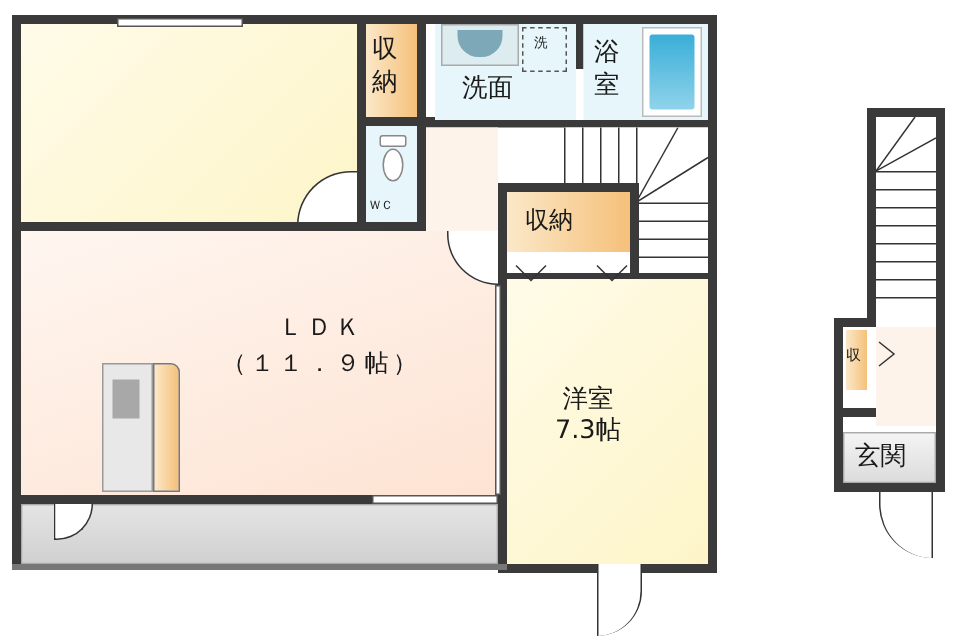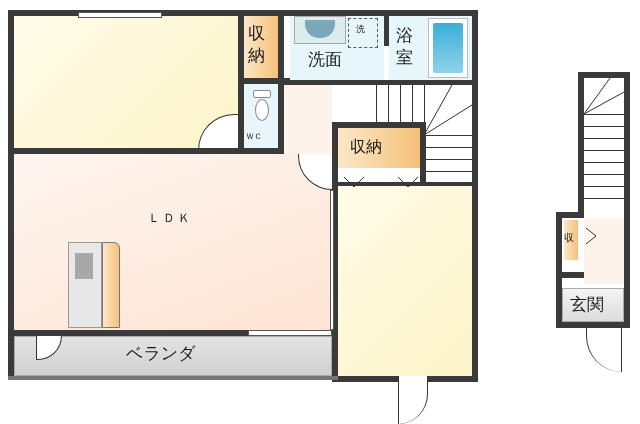--- a/index.html
+++ b/index.html
@@ -90,40 +90,44 @@
   <div class="wall" style="left:412px;top:112px;width:6px;height:64px;"></div>
   <div class="abs storage" style="left:330px;top:118px;width:82px;height:40px;"></div>
   <div class="lbl" style="left:342px;top:128px;font-size:16px;">収納</div>
   <div class="wall" style="left:330px;top:172px;width:140px;height:4px;"></div>
 
   <div class="abs room-west" style="left:330px;top:176px;width:134px;height:190px;"></div>
   <svg class="abs" style="left:334px;top:165px;" width="80" height="14">
     <polyline points="2,2 12,12 22,2" fill="none" stroke="#333"></polyline>
     <polyline points="56,2 66,12 76,2" fill="none" stroke="#333"></polyline>
   </svg>
+  <div class="lbl" style="left:362px;top:246px;font-size:17px;line-height:21px;">
+    <span>洋室</span><br>
+    <span>7.3帖</span>
+  </div>
   <div class="wall" style="left:324px;top:366px;width:146px;height:6px;"></div>
   <div class="abs" style="left:390px;top:366px;width:30px;height:48px;background:#fff;border-left:1px solid #333;border-right:1px solid #333;border-bottom-right-radius:30px;"></div>
 
   <div class="abs room-ldk" style="left:6px;top:144px;width:318px;height:178px;"></div>
-  <div class="lbl" style="left:140px;top:196px;font-size:12px;line-height:24px;letter-spacing:3px;">
+  <div class="lbl" style="left:140px;top:196px;font-size:16px;line-height:24px;letter-spacing:3px;">
     <span>ＬＤＫ</span><br>
+    <span>（１１．９帖）</span>
   </div>
 
   <div class="abs" style="left:60px;top:232px;width:34px;height:86px;background:#e8e8e8;border:1px solid #999;">
     <div class="abs" style="left:6px;top:10px;width:18px;height:26px;background:#a8a8a8;"></div>
   </div>
   <div class="abs storage" style="left:94px;top:232px;width:18px;height:86px;border:1px solid #777;border-top-right-radius:6px;"></div>
   <div class="abs" style="left:290px;top:144px;width:34px;height:36px;border-bottom:1px solid #333;border-left:1px solid #333;border-bottom-left-radius:34px;background:#fff;"></div>
   <div class="win" style="left:322px;top:180px;width:4px;height:140px;"></div>
 
   <div class="wall" style="left:0;top:320px;width:240px;height:6px;"></div>
   <div class="win" style="left:240px;top:320px;width:84px;height:6px;"></div>
   <div class="abs" style="left:6px;top:326px;width:318px;height:40px;background:linear-gradient(180deg,#e4e4e4,#d0d0d0);border:1px solid #aaa;"></div>
   <div class="abs" style="left:28px;top:326px;width:26px;height:24px;background:#fff;border-left:1px solid #333;border-bottom-right-radius:26px;border-right:1px solid #333;border-bottom:1px solid #333;"></div>
-  <div class="lbl" style="left:118px;top:334px;font-size:17px;">ベランダ</div>
   <div class="wall" style="left:0;top:366px;width:330px;height:4px;background:#777;"></div>
 </div>
 
 <div class="abs" style="left:556px;top:72px;width:74px;height:330px;">
   <div class="wall" style="left:22px;top:0;width:52px;height:6px;"></div>
   <div class="wall" style="left:22px;top:0;width:6px;height:140px;"></div>
   <div class="wall" style="left:68px;top:0;width:6px;height:256px;"></div>
 
   <div class="abs" style="left:28px;top:6px;width:40px;height:130px;background:#fff;">
     <svg class="abs" style="left:0;top:0;" width="40" height="36">

